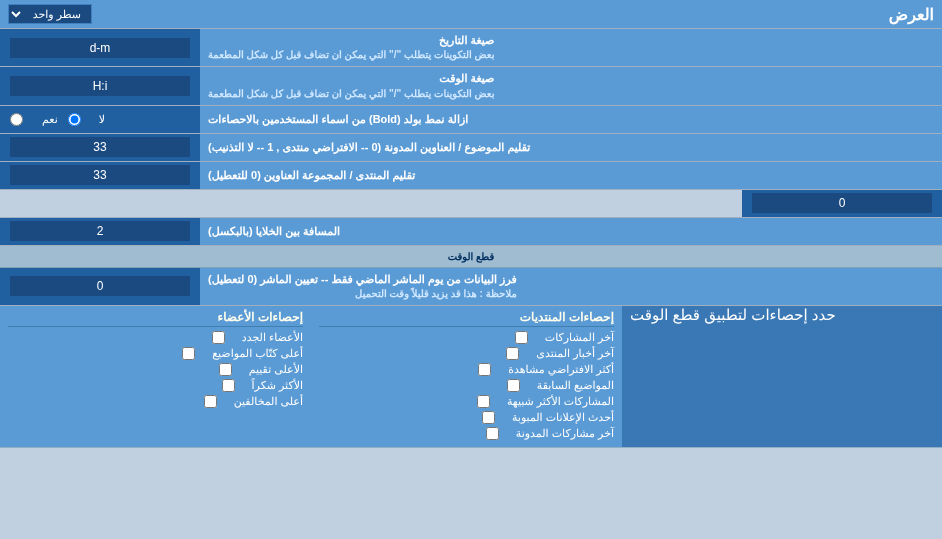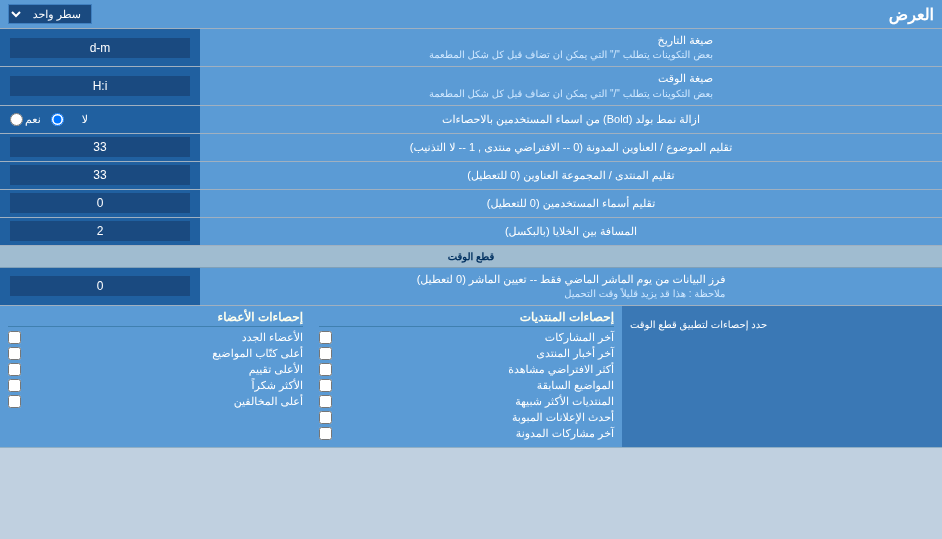--- a/index.html
+++ b/index.html
@@ -22,23 +22,24 @@
       min-height: 28px;
     }
     .row-label {
       flex: 1;
       background: #5b9bd5;
       color: white;
       padding: 4px 8px;
       text-align: right;
       display: flex;
       align-items: center;
-      justify-content: center;
+      justify-content: flex-end;
       font-size: 11px;
       line-height: 1.4;
+      font-weight: bold;
     }
     .row-label small {
       font-size: 10px;
       display: block;
       color: #d0e8ff;
     }
     .row-input {
       width: 200px;
       background: #2060a0;
       display: flex;
@@ -103,36 +104,36 @@
       font-weight: bold;
       font-size: 12px;
       margin-bottom: 4px;
       text-align: right;
       border-bottom: 1px solid #4080b0;
       padding-bottom: 2px;
     }
     .checkbox-item {
       display: flex;
       align-items: center;
-      justify-content: space-between;
+      justify-content: flex-start;
       gap: 17px;
       margin-bottom: 3px;
       color: white;
       font-size: 11px;
     }
     .checkbox-item input[type="checkbox"] {
       margin: 0;
     }
     .left-label-col {
       width: 320px;
       min-width: 320px;
       background: #3a78b5;
       color: white;
-      padding: 13px 8px;
-      font-size: 10px;
+      padding: 0 8px;
+      font-size: 15px;
       display: flex;
       align-items: flex-start;
       justify-content: flex-end;
       text-align: right;
     }
   </style>
 </head>
 <body>
 
 <div class="main-container">
@@ -168,21 +169,21 @@
 
   <div class="row">
     <div class="row-label">
       <div>ازالة نمط بولد (Bold) من اسماء المستخدمين بالاحصاءات</div>
     </div>
     <div class="row-input-wide">
       <label style="color:white;font-size:11px;display:flex;align-items:center;gap:16px;">
         <span>لا</span>
         <input type="radio" name="bold" value="no" checked="" style="">
       </label>
-      <label style="color:white;font-size:11px;display:flex;align-items:center;gap:0;">
+      <label style="color:white;font-size:11px;display:flex;align-items:center;gap:17px;">
         <span>نعم</span>
         <input type="radio" name="bold" value="yes" style="">
       </label>
     </div>
   </div>
 
   <div class="row">
     <div class="row-label">
       <div>تقليم الموضوع / العناوين المدونة (0 -- الافتراضي منتدى , 1 -- لا التذنيب)</div>
     </div>
@@ -194,23 +195,20 @@
   <div class="row">
     <div class="row-label">
       <div>تقليم المنتدى / المجموعة العناوين (0 للتعطيل)</div>
     </div>
     <div class="row-input">
       <input type="text" value="33" style="">
     </div>
   </div>
 
   <div class="row">
-    <div class="row-label">
-      <div>تقليم أسماء المستخدمين (0 للتعطيل)</div>
-    </div>
     <div class="row-input">
       <input type="text" value="0" style="">
     </div>
   </div>
 
   <div class="row">
     <div class="row-label">
       <div>المسافة بين الخلايا (بالبكسل)</div>
     </div>
     <div class="row-input">
@@ -253,21 +251,21 @@
           </div>
           <div class="checkbox-item">
             <span>أكثر الافتراضي مشاهدة</span>
             <input type="checkbox" style="">
           </div>
           <div class="checkbox-item">
             <span>المواضيع السابقة</span>
             <input type="checkbox" style="">
           </div>
           <div class="checkbox-item">
-            <span>المنتديات الأكثر شبيهة</span>
+            <span>المشاركات الأكثر شبيهة</span>
             <input type="checkbox" style="">
           </div>
           <div class="checkbox-item">
             <span>أحدث الإعلانات المبوبة</span>
             <input type="checkbox" style="">
           </div>
           <div class="checkbox-item">
             <span>آخر مشاركات المدونة</span>
             <input type="checkbox" style="">
           </div>

